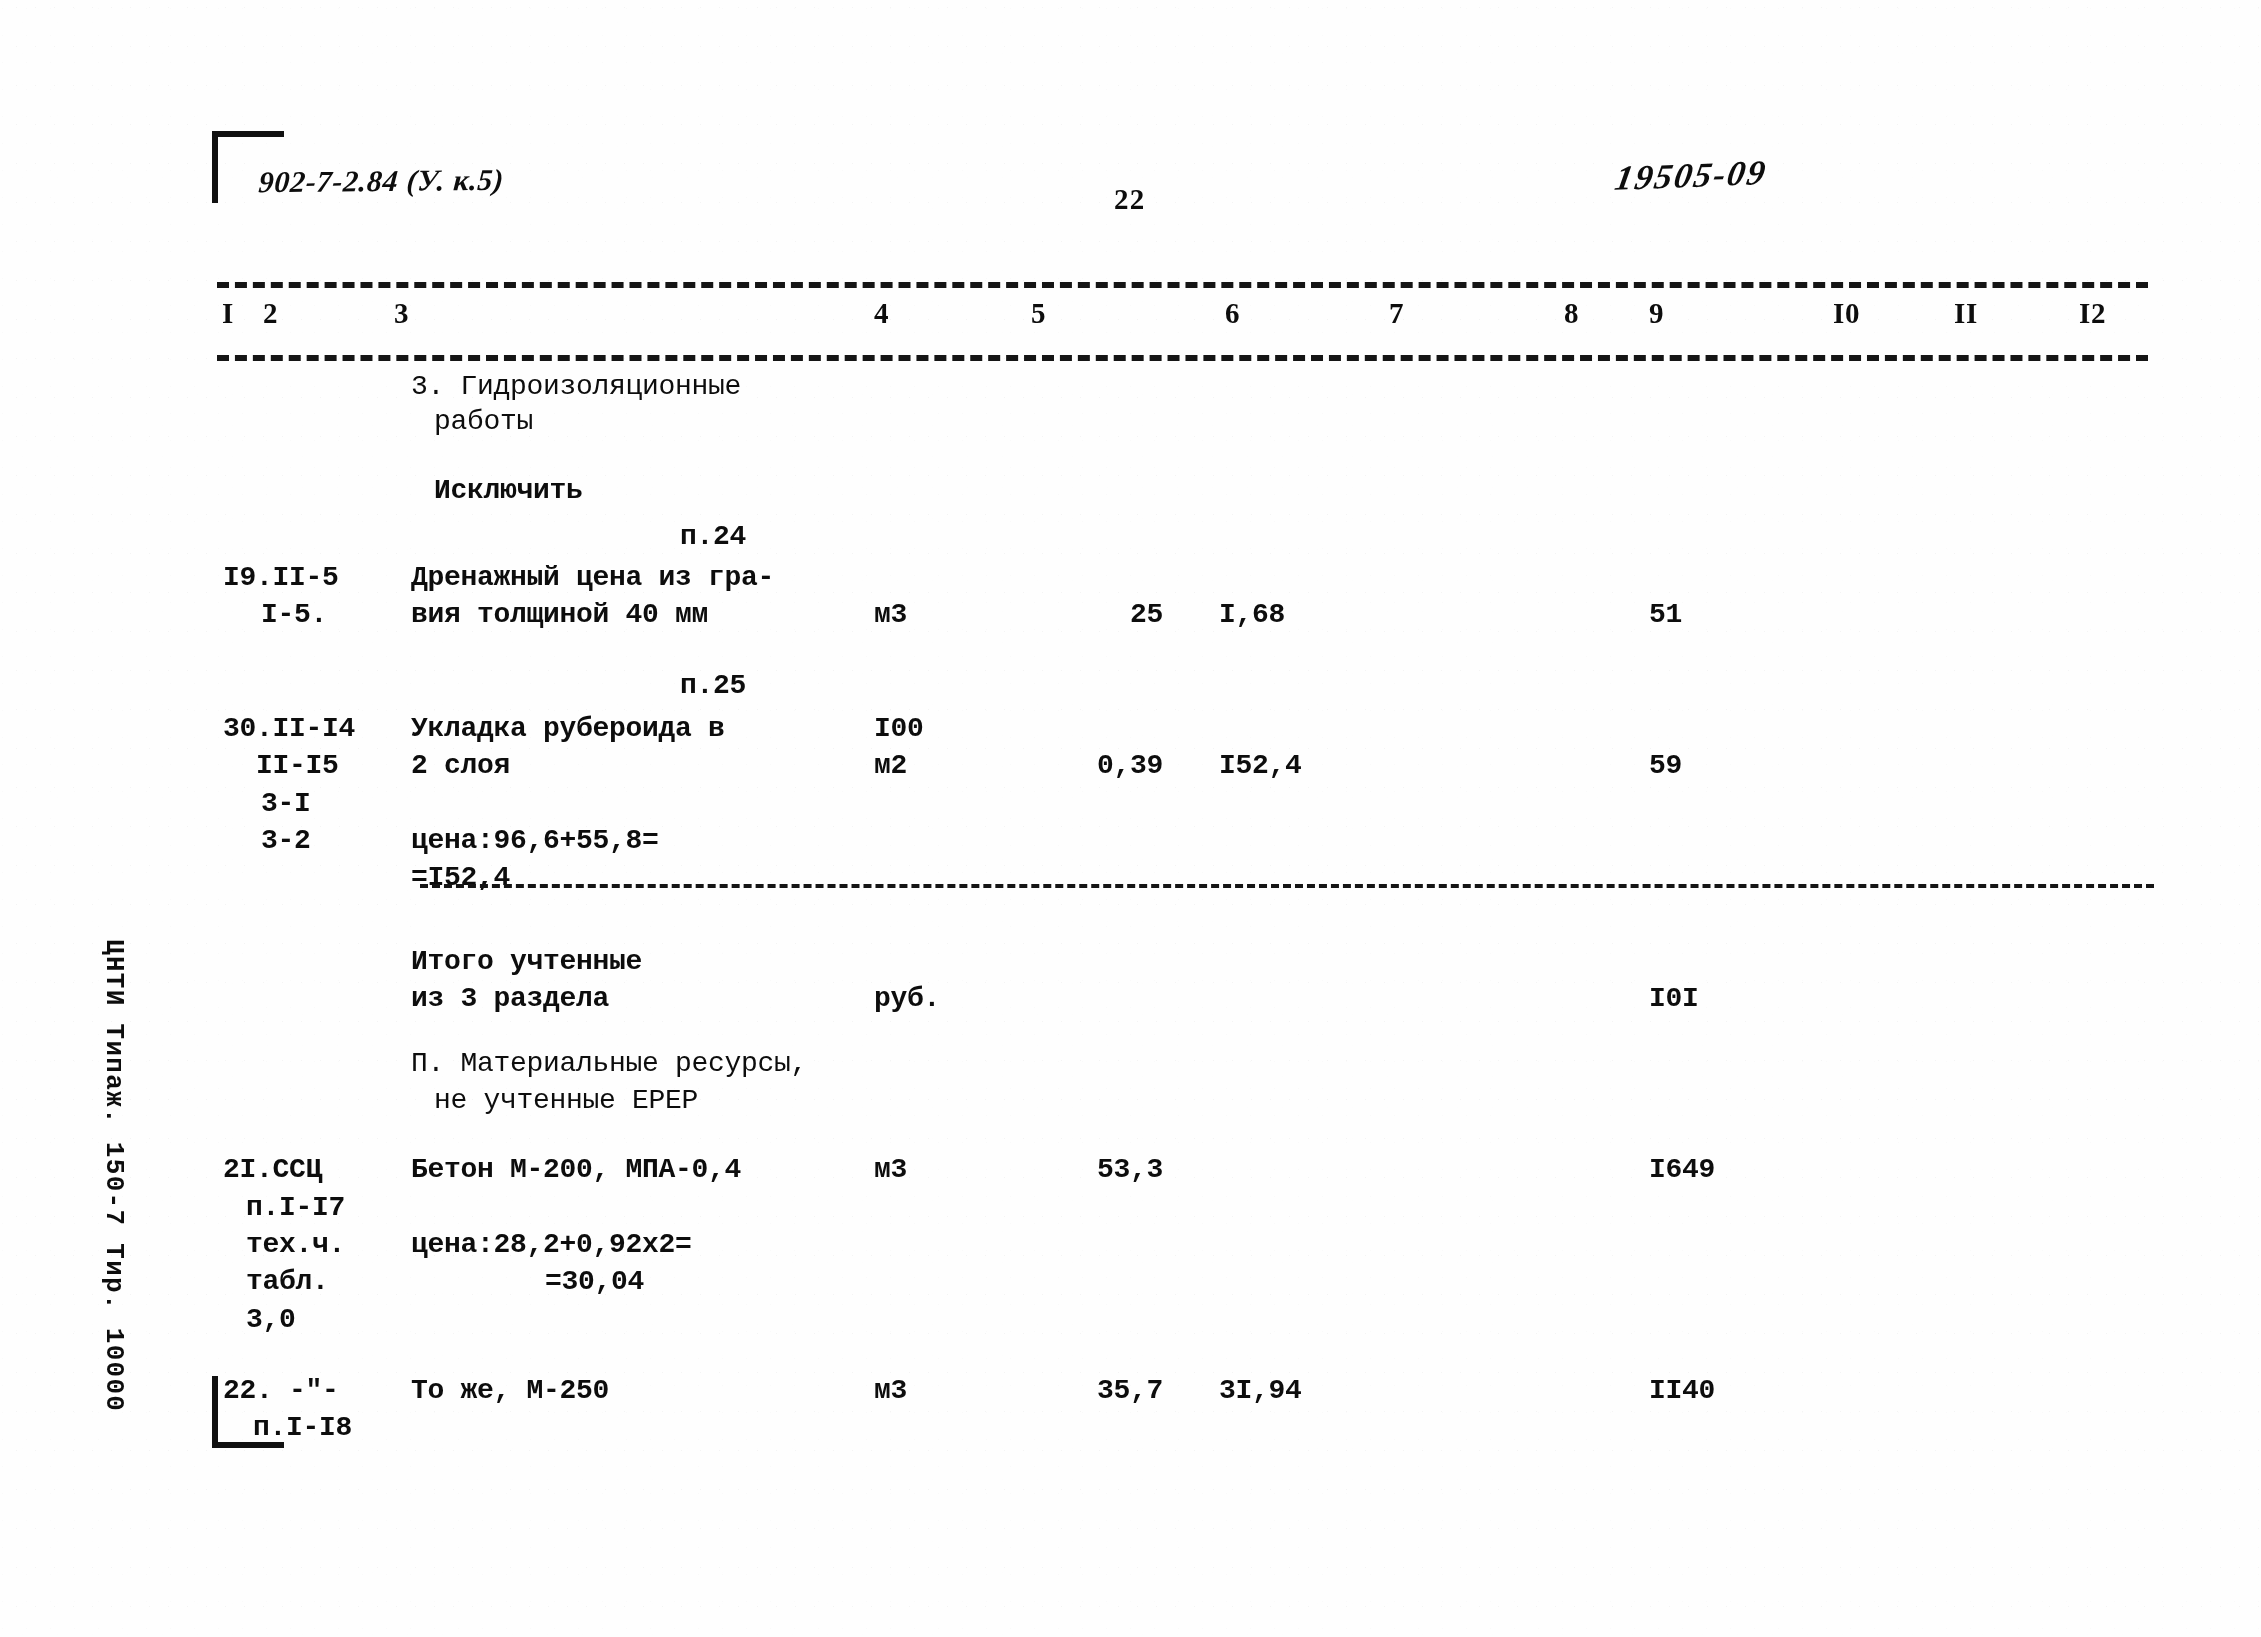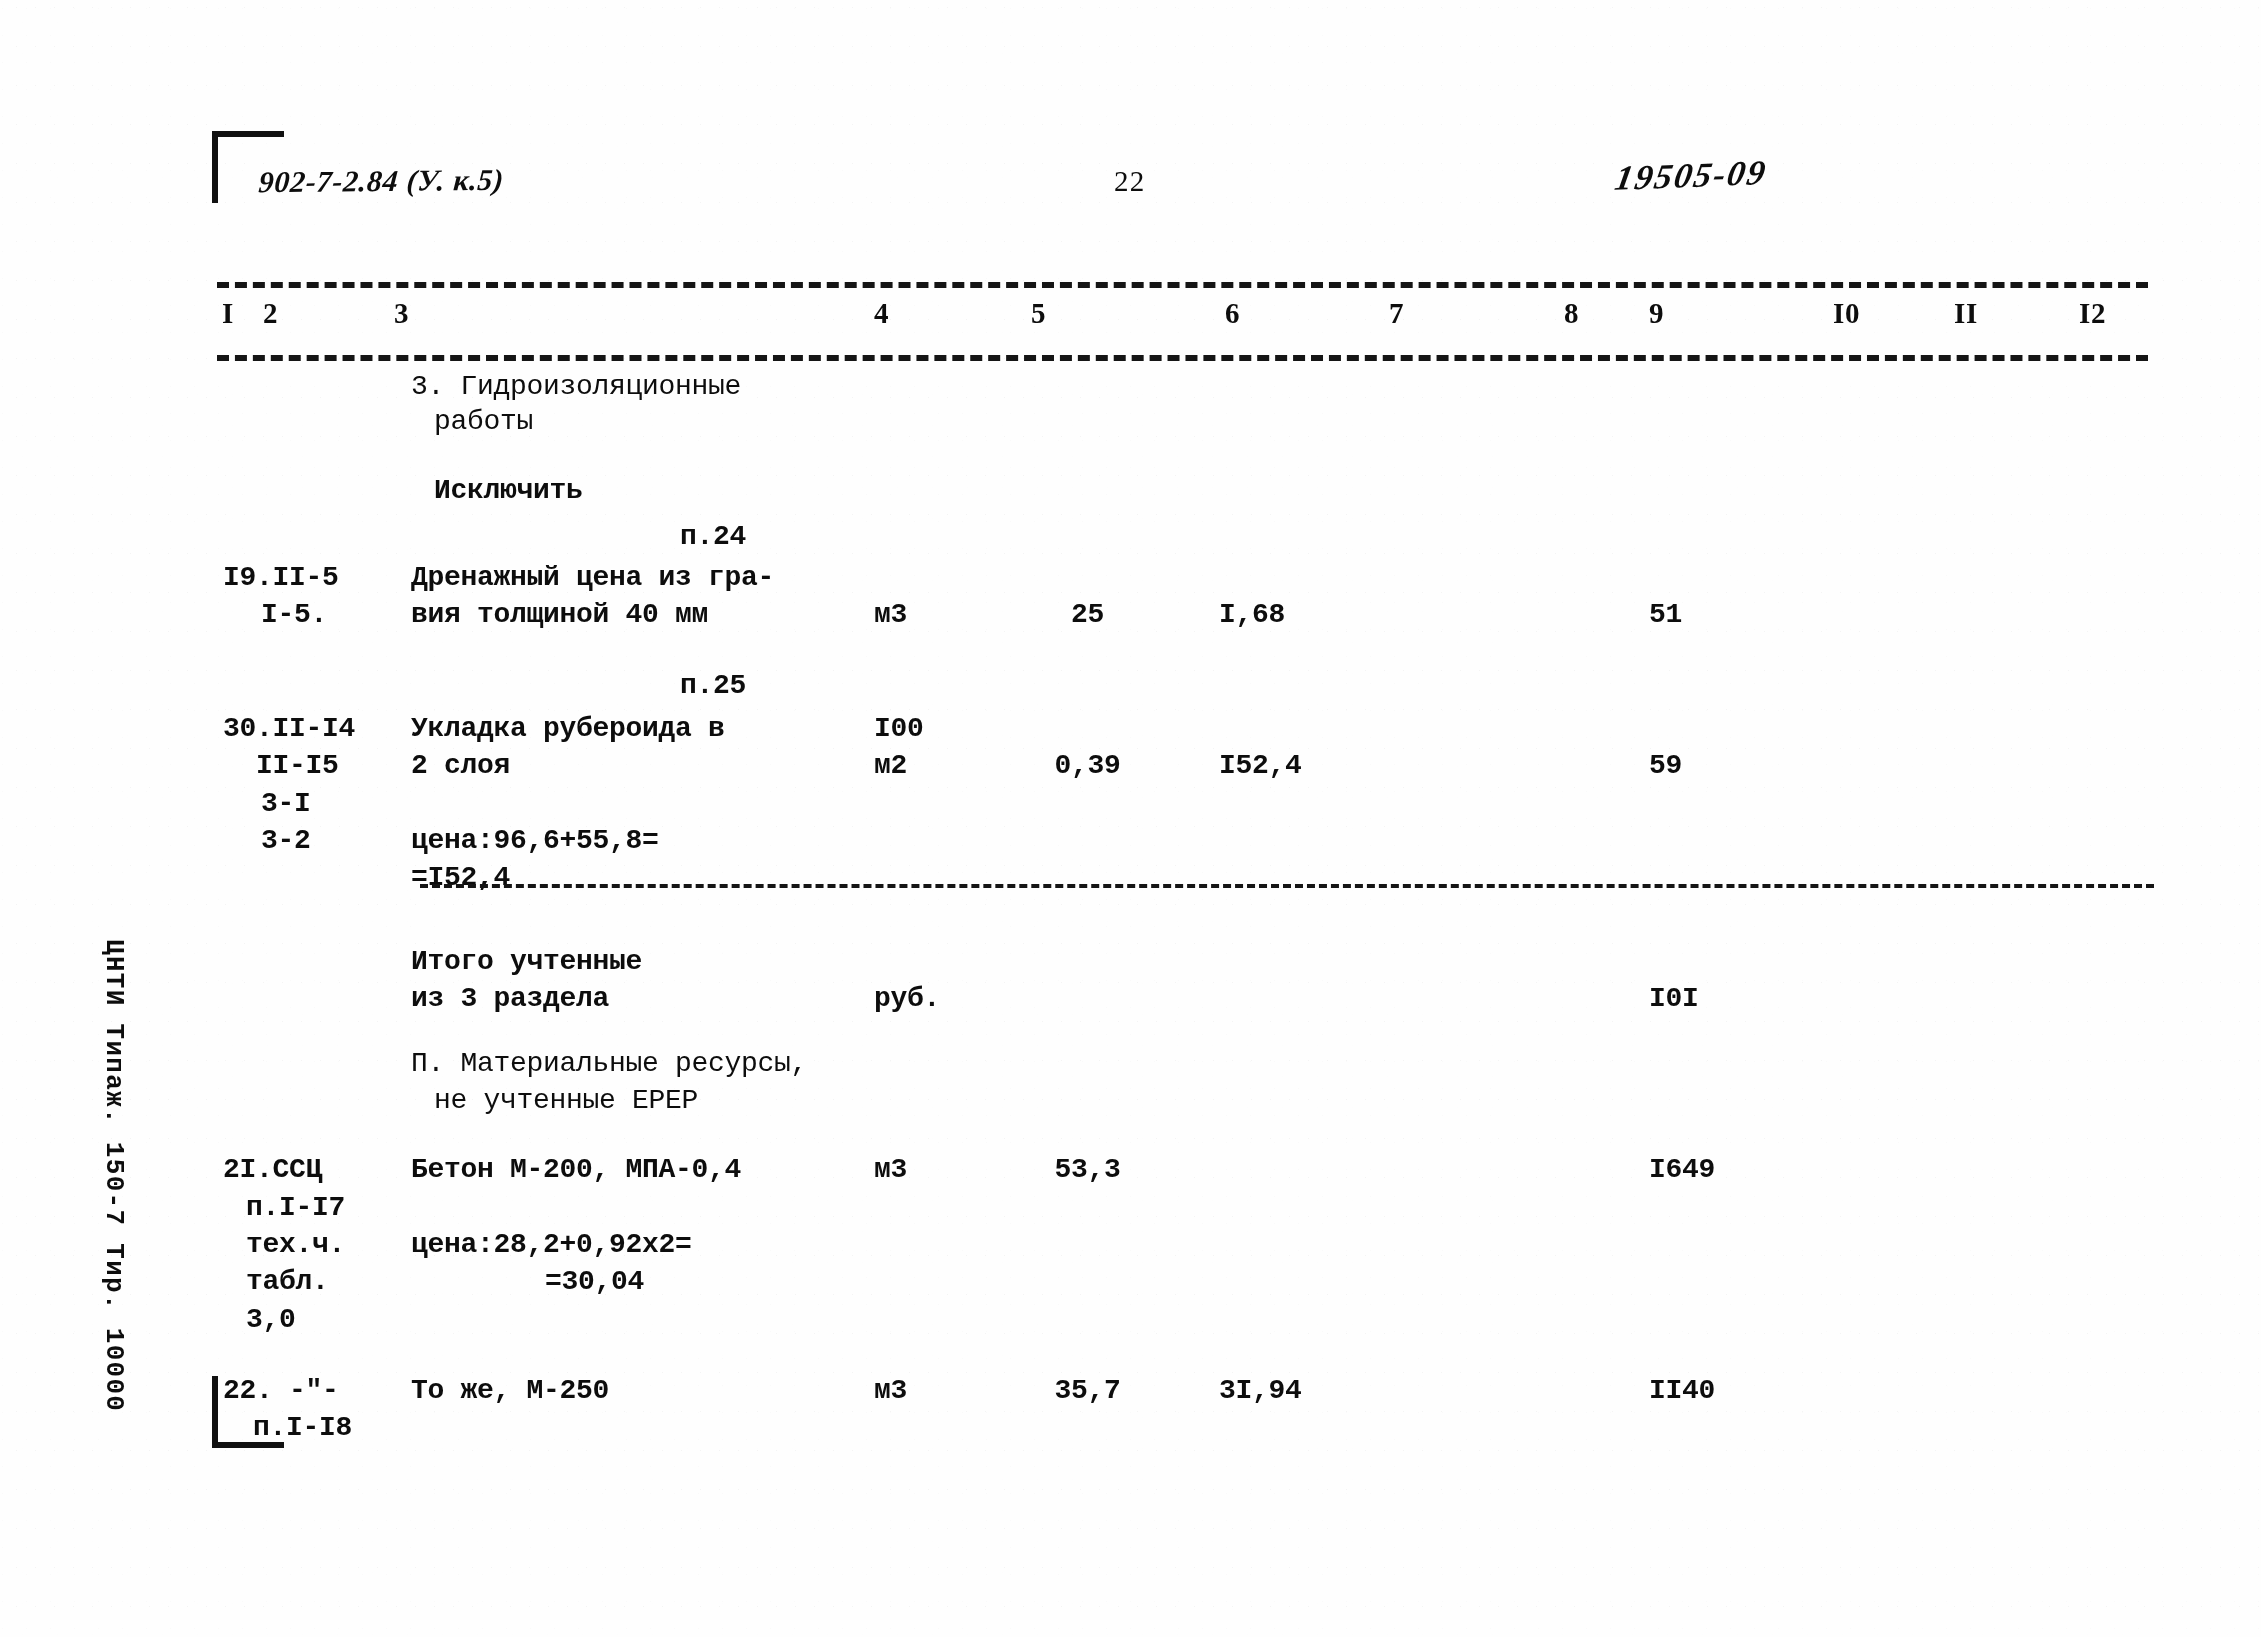--- a/index.html
+++ b/index.html
@@ -56,24 +56,24 @@
     font-family: "Liberation Serif", serif;
     font-size: 30px;
     font-style: italic;
     font-weight: 700;
     letter-spacing: 0.7px;
     transform: skewX(-5deg) rotate(-0.6deg);
     white-space: nowrap;
   }
   .hdr-page {
     position: absolute;
-    left: 1114px; top: 1px;
+    left: 1114px; top: 19px;
     font-family: "Liberation Serif", serif;
     font-size: 29px;
-    font-weight: 400;
+    font-weight: 700;
     letter-spacing: 1.3px;
   }
   .hdr-archive {
     position: absolute;
     left: 1616px; top: -8px;
     font-family: "Liberation Serif", serif;
     font-size: 35px;
     font-style: italic;
     font-weight: 700;
     letter-spacing: 2px;
@@ -125,21 +125,21 @@
     font-size: 28px;
     font-weight: 700;
     line-height: 37px;
     letter-spacing: -0.3px;
     white-space: pre;
   }
   .c1  { left: 223px;  width: 197px; }
   .c3  { left: 411px;  width: 460px; }
   .c3i { left: 680px; width: 328px; }
   .c4  { left: 874px; width: 125px; }
-  .c5  { left: 1012px; width: 151px; text-align: center; }
+  .c5  { left: 1012px; width: 151px; text-align: right; }
   .c6  { left: 1219px; width: 171px; text-align: left; }
   .c9  { left: 1649px; width: 158px; text-align: left; }
 
   .head-txt { font-weight: 400; }
 
   
   #imprint {
     position: absolute;
     left: 99px;
     top: 939px;

